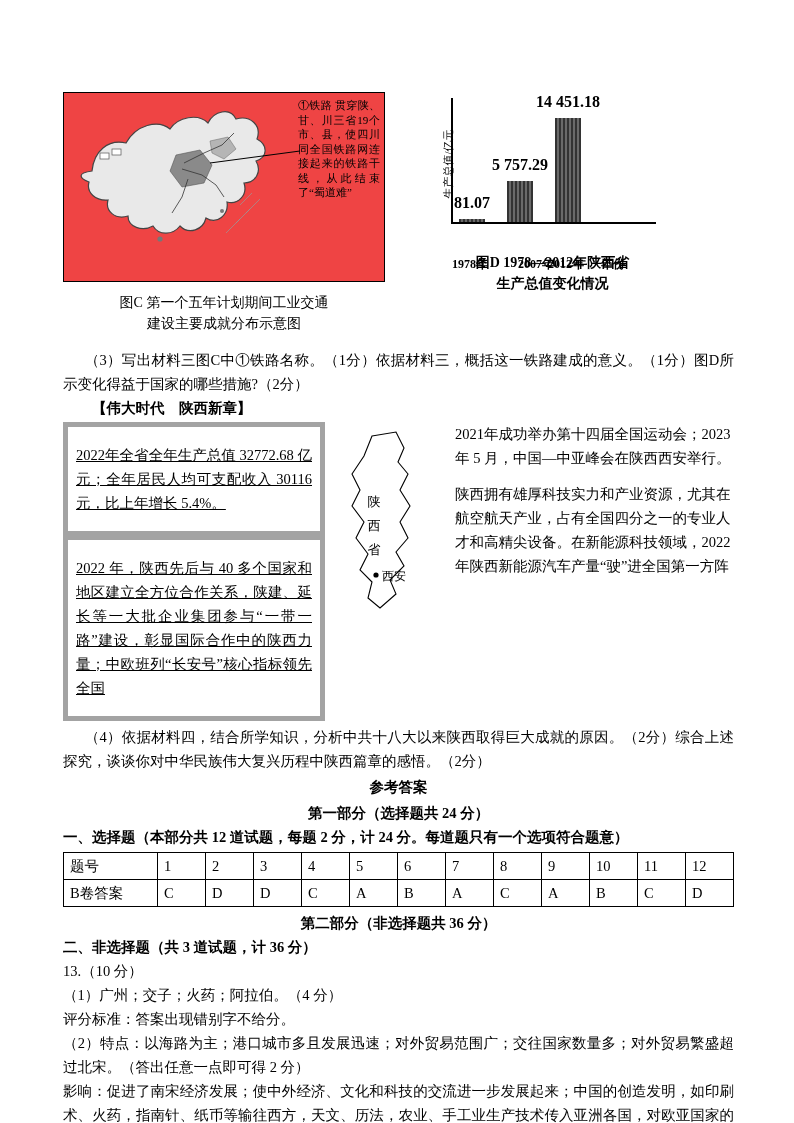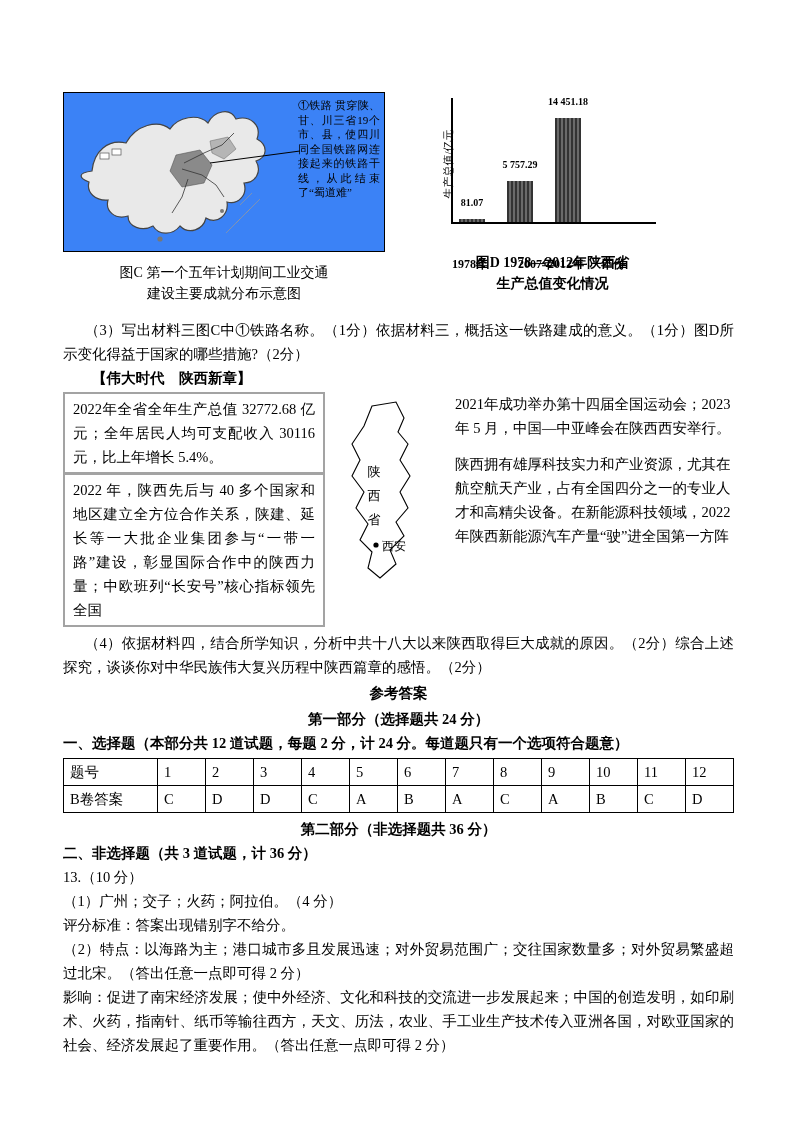--- a/index.html
+++ b/index.html
@@ -12,57 +12,57 @@
     padding: 92px 60px 20px 63px;
   }
   p { margin: 0; text-align: justify; }
   .bold { font-weight: bold; }
   .ind { text-indent: 1.5em; }
   .ind2 { text-indent: 2em; }
 
   
   .figures { display: flex; align-items: flex-start; margin-bottom: 14px; }
   .figc { width: 330px; flex: none; }
-  .figc-box { width: 322px; height: 160px; border: 1px solid #000; position: relative; background: #3b82f6; }
+  .figc-box { width: 322px; height: 190px; border: 1px solid #000; position: relative; background: #ef4444; }
   .figc-box svg { position: absolute; left: 0; top: 0; }
   .figc-annot {
     position: absolute; top: 5px; right: 4px; width: 82px;
     font-size: 11px; line-height: 14.5px; text-align: justify;
   }
   .figc-cap { width: 322px; text-align: center; font-weight: normal; line-height: 21px; margin-top: 10px; font-size: 14px; }
 
   .figd { margin-left: 14px; width: 300px; padding-top: 4px; }
   .chart { position: relative; width: 270px; height: 152px; margin-left: 14px; }
   .axis {
     position: absolute; left: 30px; top: 2px; width: 205px; height: 126px;
     border-left: 2px solid #000; border-bottom: 2px solid #000;
   }
   .bar {
     position: absolute; bottom: 0; width: 26px;
     background: repeating-linear-gradient(90deg, #333 0 2px, #6a6a6a 2px 4px);
   }
   .b1 { left: 6px; } .b2 { left: 54px; } .b3 { left: 102px; }
   .vlabel {
-    position: absolute; font-size: 10px; font-weight: bold; white-space: nowrap;
+    position: absolute; font-size: 16px; font-weight: bold; white-space: nowrap;
     transform: translateX(-50%);
   }
   .v1 { left: 19px; } .v2 { left: 67px; } .v3 { left: 115px; }
   .xrow { position: absolute; left: 30px; top: 132px; width: 230px; height: 20px; }
   .xt { position: absolute; top: 0; font-size: 12px; font-weight: bold; white-space: nowrap; transform: translateX(-50%); margin-top: 24px; }
   .x1 { left: 19px; } .x2 { left: 85px; } .x3 { left: 115px; } .x4 { left: 162px; }
   .ylab {
     position: absolute; left: -28px; top: 56px; width: 110px; text-align: center;
     font-size: 11px; transform: rotate(-90deg); white-space: nowrap;
   }
   .figd-cap { width: 235px; margin: 4px 0 0 28px; text-align: center; font-weight: bold; line-height: 21px; font-size: 14px; }
 
   
   .m4 { display: flex; margin: 2px 0 4px; }
   .m4-left { width: 262px; flex: none; }
-  .m4-box { border: 2px solid #a3a3a3; padding: 3px 8px; text-align: justify; }
+  .m4-box { border: 5px solid #a3a3a3; padding: 16px 8px; text-align: justify; text-decoration: underline; }
   .m4-box2 { margin-top: -1px; }
   .m4-mid { width: 126px; flex: none; display: flex; justify-content: center; padding-top: 4px; }
   .m4-right { flex: 1; padding-left: 4px; }
   .m4-rb { margin-top: 12px; }
 
   
   .h-center { text-align: center; font-weight: bold; margin-top: 2px; }
   .ans-table { width: 100%; border-collapse: collapse; margin: 3px 0 4px; table-layout: fixed; padding-left: 47px; }
   .ans-table td {
     border: 1px solid #000; height: 26px; padding: 1px 6px;

